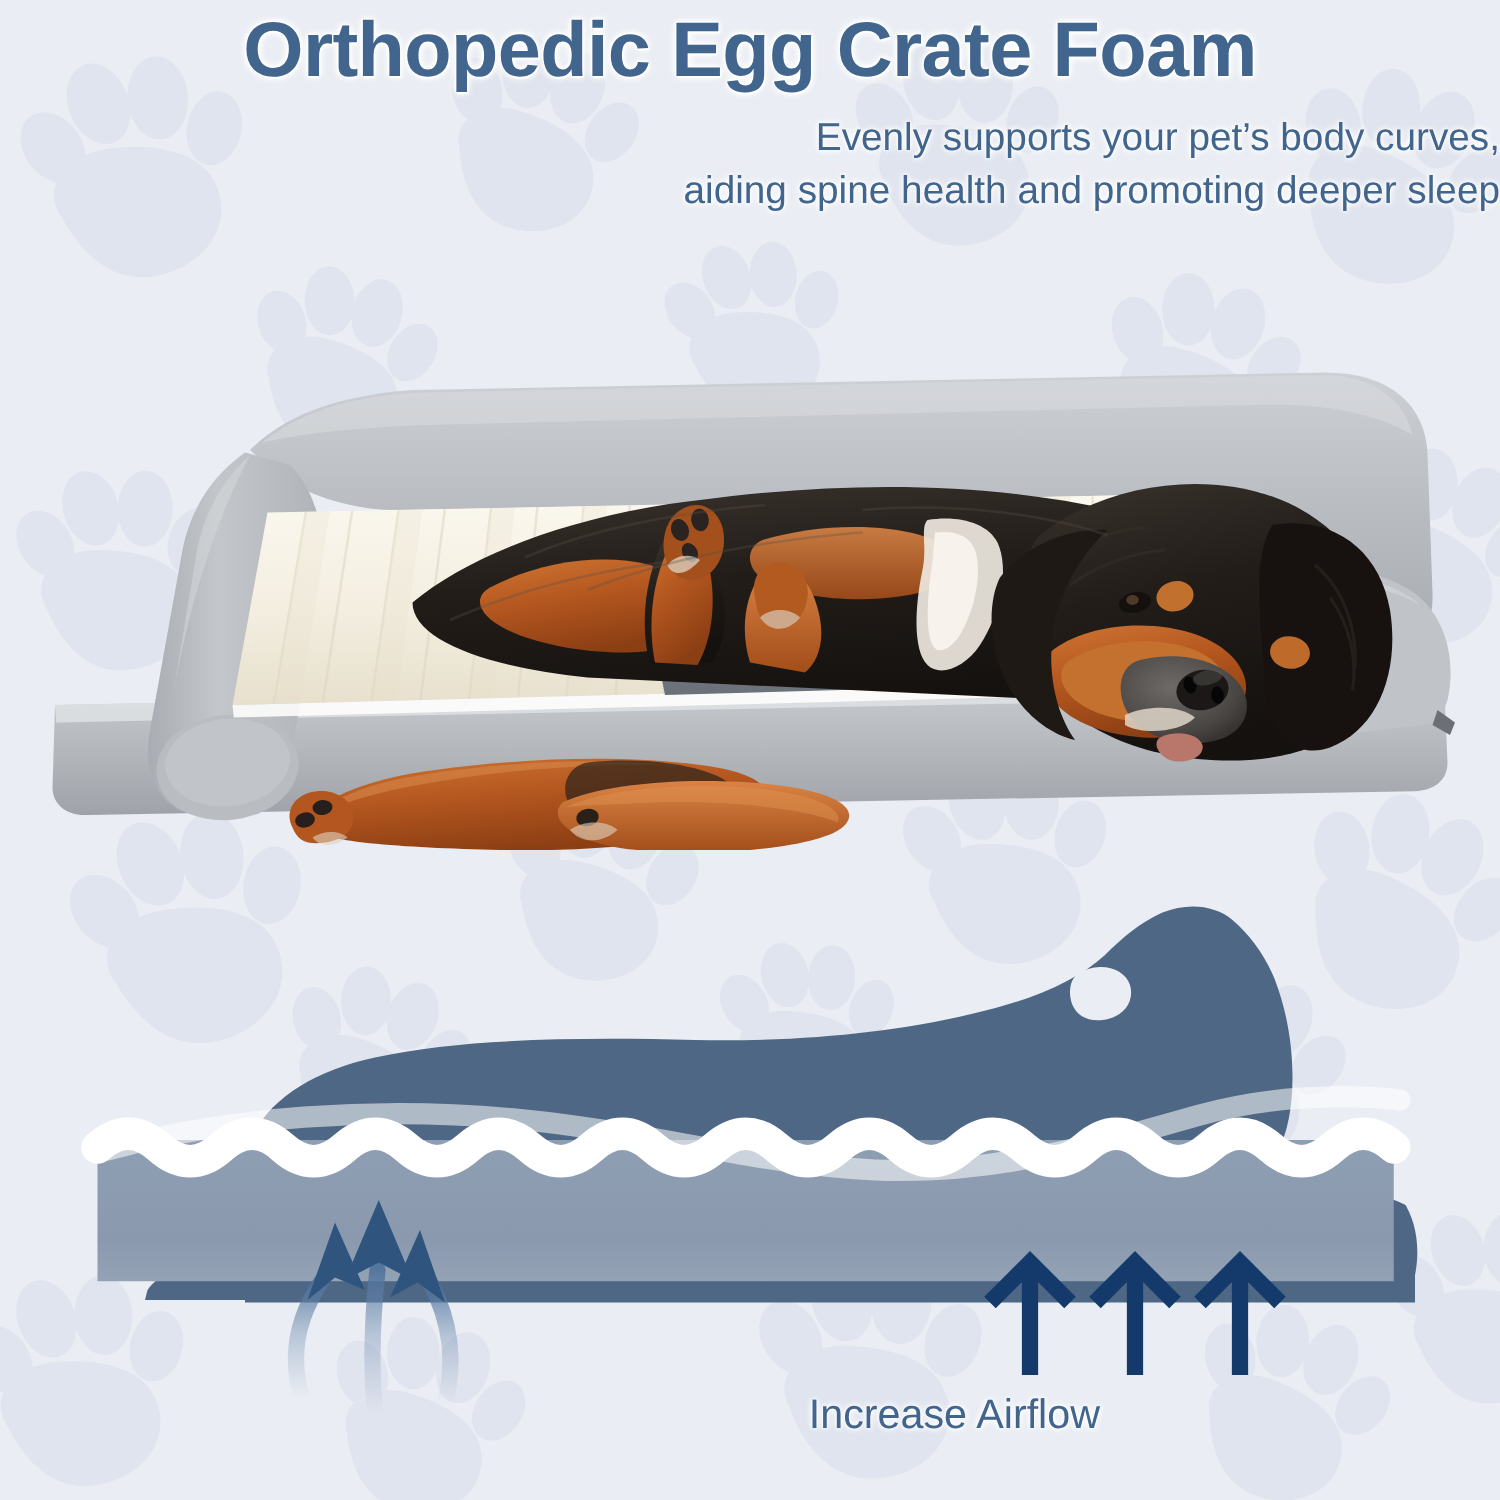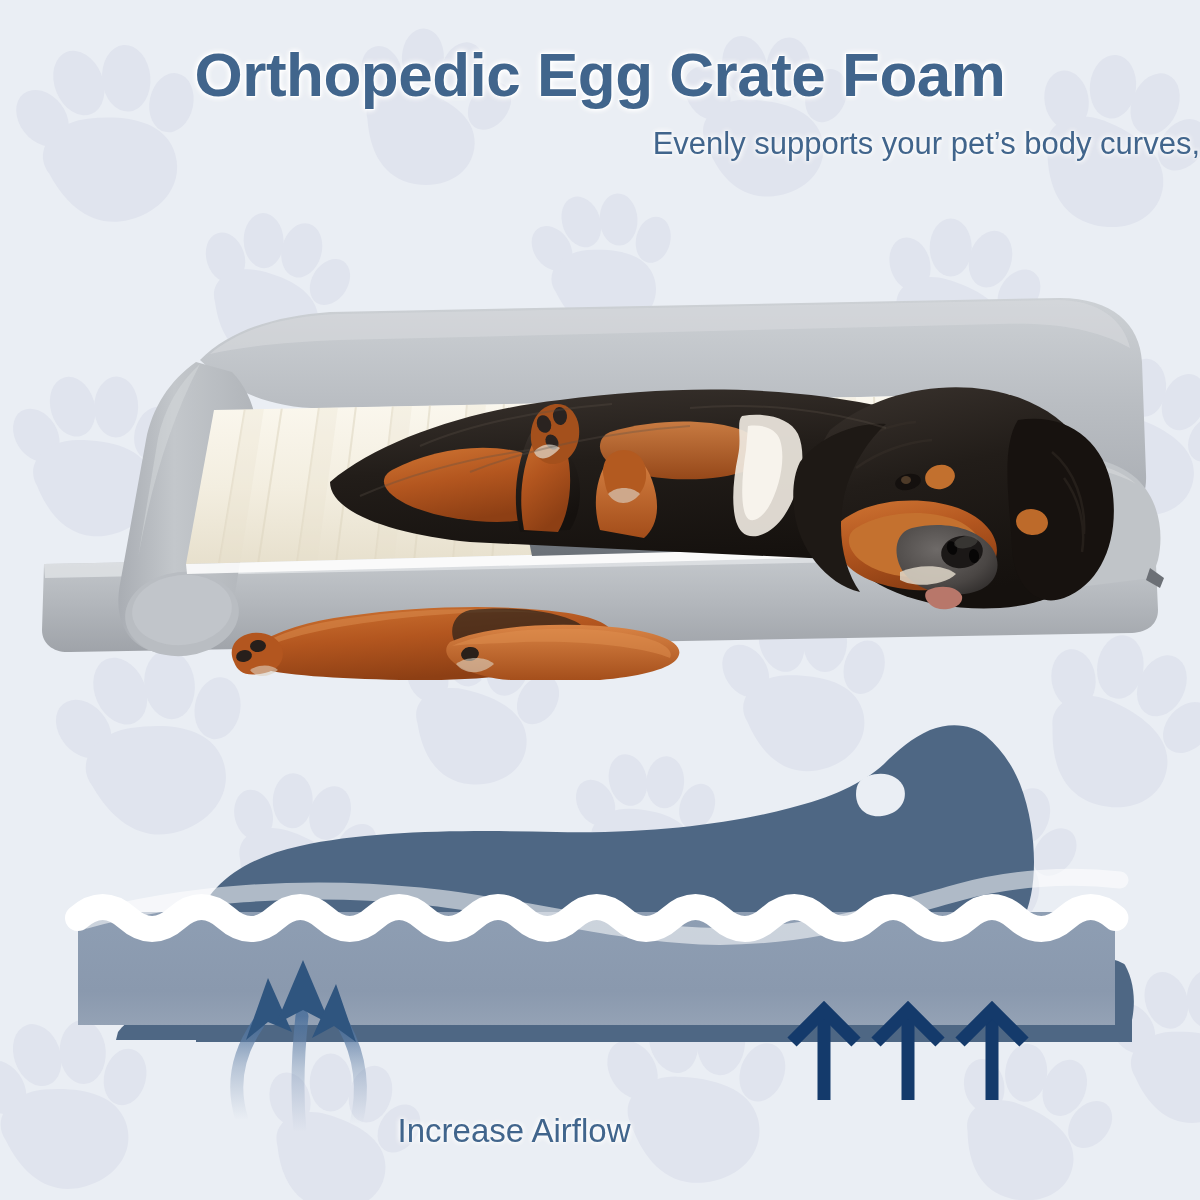--- a/index.html
+++ b/index.html
@@ -13,42 +13,42 @@
   
   #paw-layer { position:absolute; inset:0; z-index:0; pointer-events:none; }
 
   
   .header { position:absolute; top:0; left:0; width:1200px; z-index:3; text-align:center; }
   .title {
     font-size:62px;
     font-weight:bold;
     color:#41658c;
     letter-spacing:-0.5px;
-    padding-top:42px;
+    padding-top:8px;
     text-shadow:0 0 7px #fff, 0 0 7px #fff, 0 0 4px #fff, 1px 1px 0 #fff, -1px -1px 0 #fff;
     line-height:1.08;
   }
   .subtitle {
     font-size:31px;
     color:#41658c;
     line-height:1.36;
     margin-top:14px;
     text-shadow:0 0 6px #fff, 0 0 6px #fff, 0 0 3px #fff;
     text-align:right;
   }
 
   
   .photo-wrap { position:absolute; left:0; top:212px; width:1200px; height:468px; z-index:2; }
 
   
   .diagram { position:absolute; left:0; top:680px; width:1200px; height:520px; z-index:2; }
 
   .caption-row {
     position:absolute; left:0; top:1112px; width:998px; z-index:4;
-    display:flex; justify-content:center; padding:0 118px;
+    display:flex; justify-content:flex-end; padding:0 118px;
     pointer-events:none;
   }
   .caption {
     font-size:33px; color:#41658c;
     text-shadow:0 0 6px #fff,0 0 6px #fff,0 0 3px #fff;
     white-space:nowrap;
   }
   .cap-left  { margin-left:30px; }
   .cap-right { margin-right:-12px; }
 </style>
@@ -99,20 +99,21 @@
     <use href="#paw" transform="translate(690,1110) rotate(-6) scale(1.15)"></use>
     <use href="#paw" transform="translate(1020,1135) rotate(13) scale(1.0)"></use>
     <use href="#paw" transform="translate(1185,1060) rotate(-10) scale(1.0)"></use>
   </g>
 </svg>
 
 <div class="header">
   <div class="title">Orthopedic Egg Crate Foam</div>
   <div class="subtitle">
     <div>Evenly supports your pet’s body curves,</div>
+    <div>aiding spine health and promoting deeper sleep</div>
   </div>
 </div>
 
 <div class="photo-wrap">
 <svg width="1200" height="468" viewBox="0 0 1200 468">
   <defs>
     <linearGradient id="bolsterG" x1="0" y1="0" x2="0" y2="1">
       <stop offset="0%" stop-color="#cdd1d5"></stop>
       <stop offset="45%" stop-color="#b9bdc2"></stop>
       <stop offset="100%" stop-color="#a5a9af"></stop>

